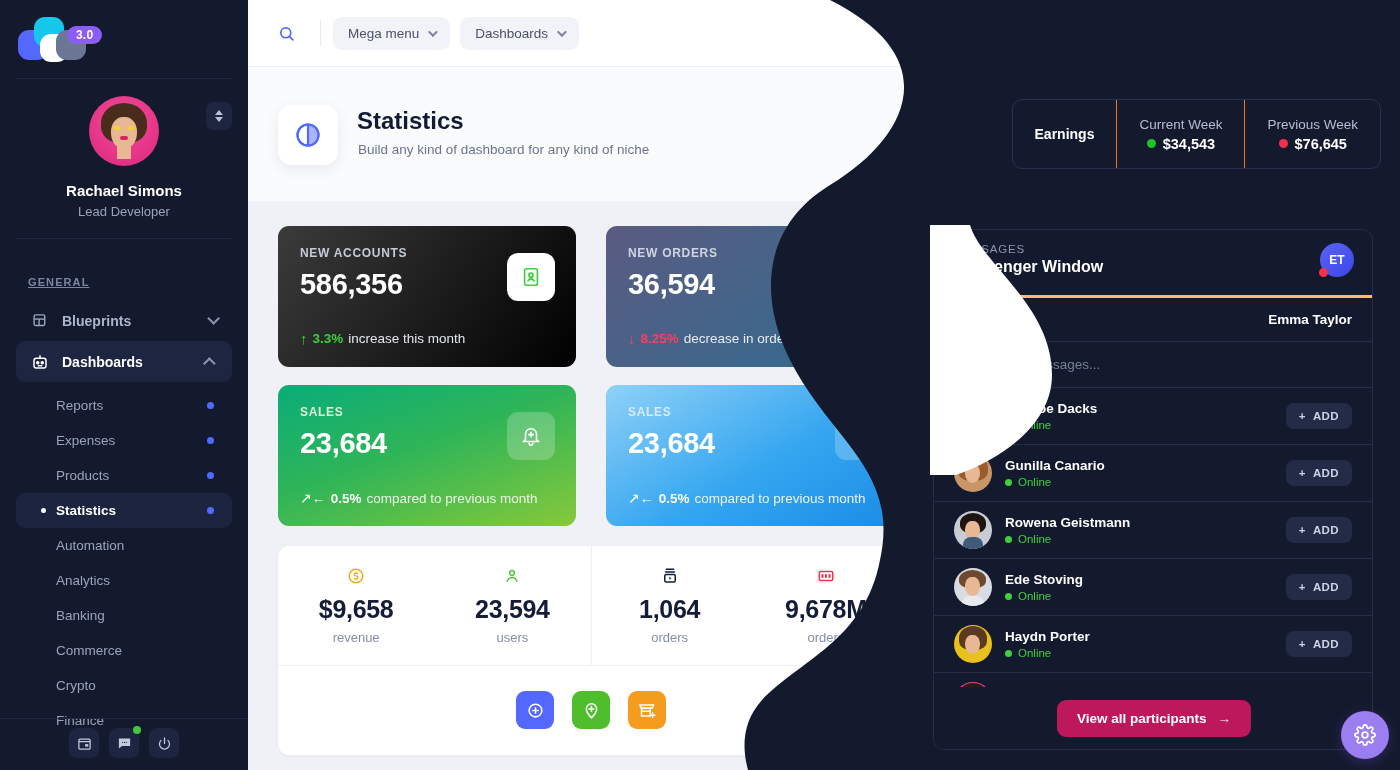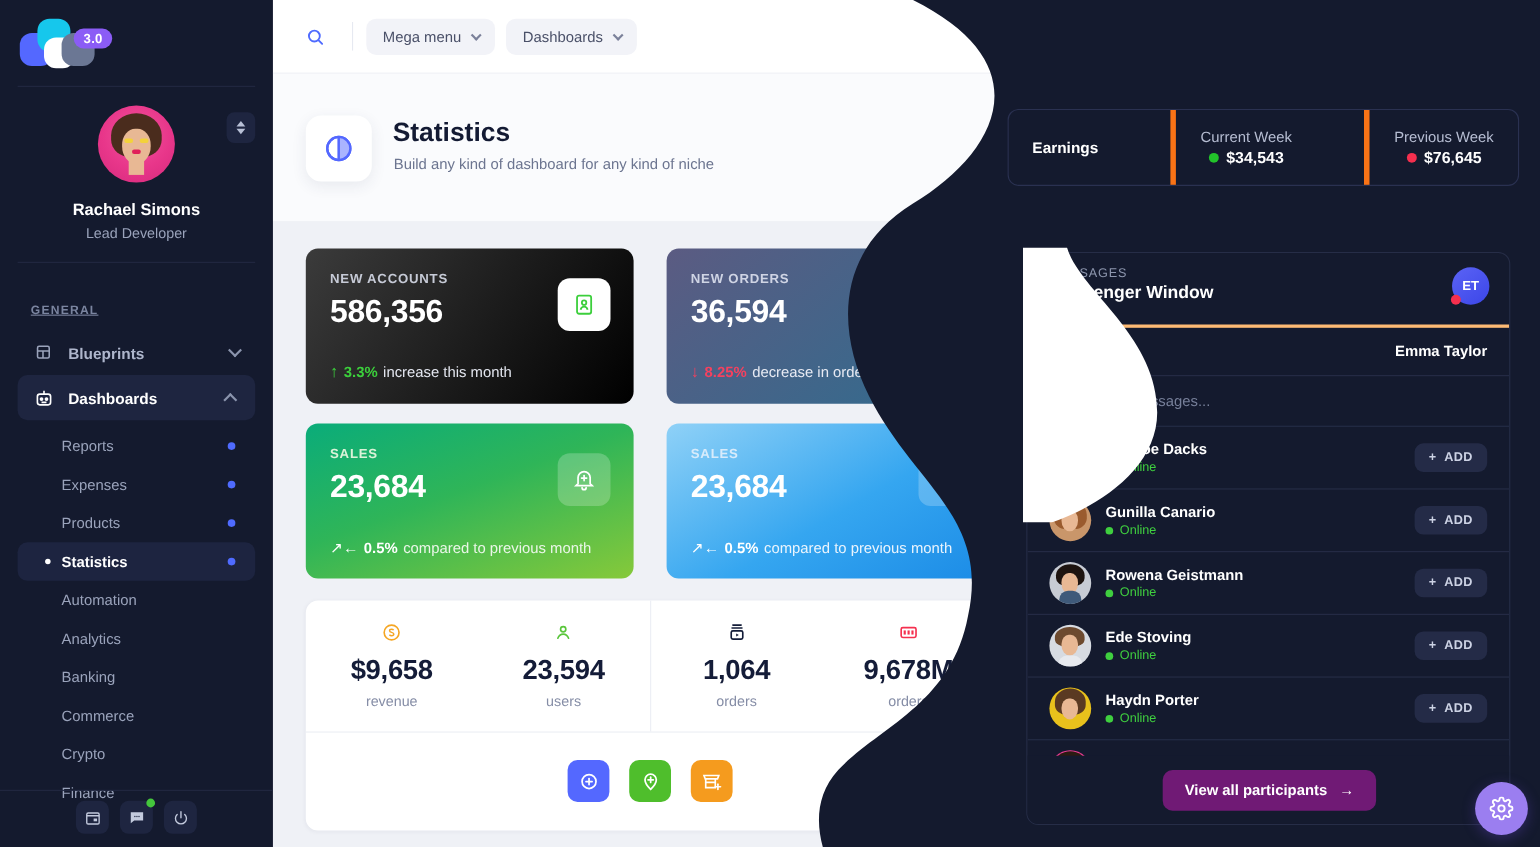--- a/index.html
+++ b/index.html
@@ -146,21 +146,21 @@
   .ph-sub { position: absolute; left: 110px; top: 75px; font-size: 13.5px; color: #6c7590; }
 
   
   .earn {
     position: absolute; right: 19px; top: 32px;
     height: 70px; display: flex;
     border: 1px solid #2a3151; border-radius: 10px;
     z-index: 22;
   }
   .earn-cell { display: flex; flex-direction: column; align-items: center; justify-content: center; padding: 0 22px; }
-  .earn-cell + .earn-cell { border-left: 5px solid #f97316; margin-left: 44px; }
+  .earn-cell + .earn-cell { border-left: 1px solid #f97316; }
   .earn-lab { color: #ffffff; font-size: 14px; font-weight: 700; }
   .earn-cap { color: #b6bdd2; font-size: 13.5px; margin-bottom: 4px; }
   .earn-val { color: #ffffff; font-size: 14.5px; font-weight: 700; display: flex; align-items: center; gap: 7px; }
   .dotg { width: 9px; height: 9px; border-radius: 50%; background: #22c32a; }
   .dotr { width: 9px; height: 9px; border-radius: 50%; background: #f52f4e; }
 
   
   #content { position: absolute; left: 0; top: 201px; width: 1152px; height: 569px; background: #eff1f6; }
 
   .stat-card { position: absolute; border-radius: 11px; padding: 20px 22px; overflow: hidden; }
@@ -229,21 +229,21 @@
   .msg-status { color: #3fcf3f; font-size: 11.5px; margin-top: 3px; display: flex; align-items: center; gap: 6px; }
   .st-dot { width: 7px; height: 7px; border-radius: 50%; background: #3fcf3f; }
   .msg-add {
     display: flex; align-items: center; gap: 7px;
     background: #242b47; color: #ccd2e4; font-size: 11.5px; font-weight: 700; letter-spacing: .4px;
     padding: 7px 13px; border-radius: 8px; cursor: pointer;
   }
   .msg-foot { height: 62px; display: flex; align-items: center; justify-content: center; }
   .view-all {
     display: flex; align-items: center; gap: 11px;
-    background: #701a75; color: #ffffff; font-size: 13.5px; font-weight: 700;
+    background: #be185d; color: #ffffff; font-size: 13.5px; font-weight: 700;
     padding: 11px 20px; border-radius: 9px; cursor: pointer;
   }
   .gear-fab {
     position: absolute; right: 11px; bottom: 11px; width: 48px; height: 48px; border-radius: 50%;
     background: #9b7ef0; display: flex; align-items: center; justify-content: center; cursor: pointer;
     z-index: 30; box-shadow: 0 3px 12px rgba(100,70,200,.35);
   }
   
   .fa { position:absolute; inset:0; }
   .fa .h { position:absolute; border-radius:50% 50% 38% 38%; }

